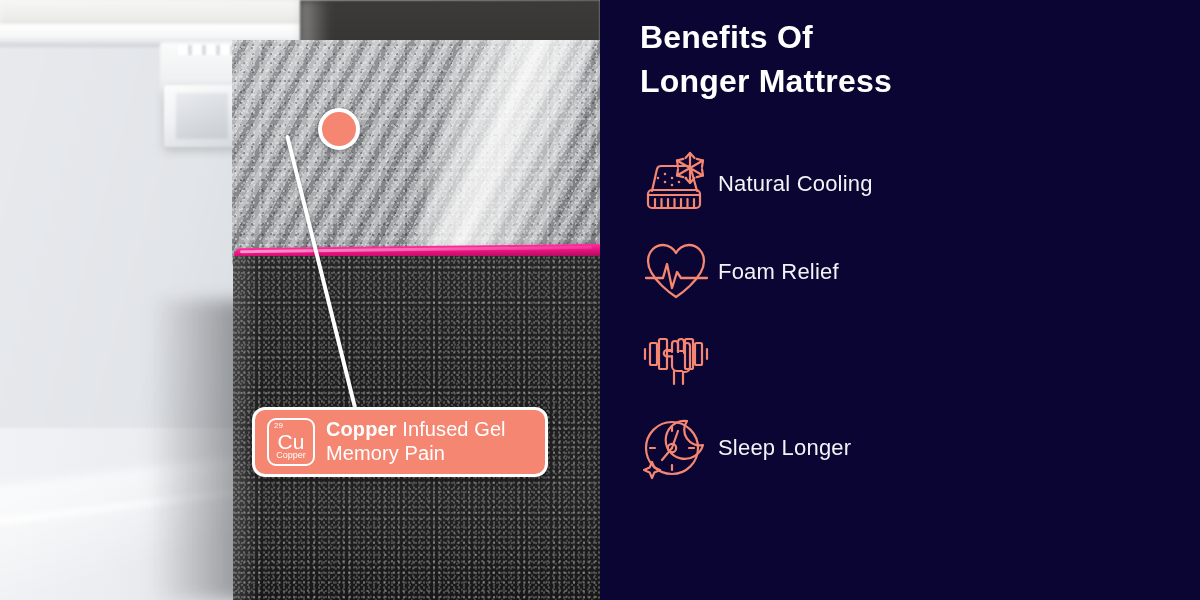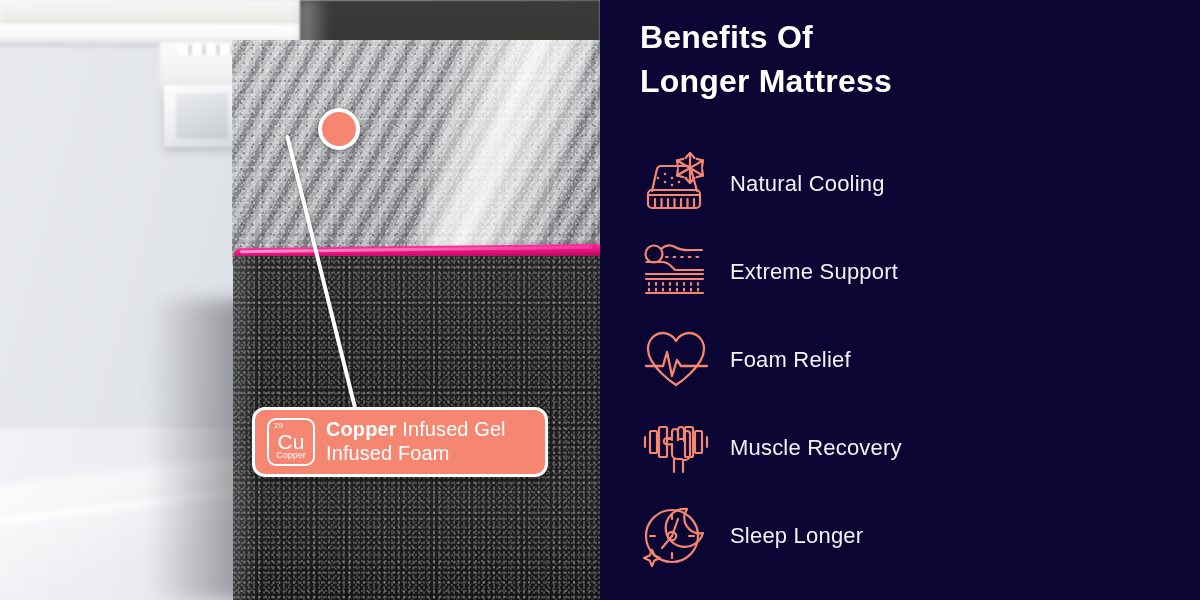--- a/index.html
+++ b/index.html
@@ -118,21 +118,21 @@
   .callout-text b{font-weight:700;}
   .callout-text span{font-weight:400;margin-top:28px;}
 
   
   .info{position:absolute;left:600px;top:0;width:600px;height:600px;background:#0a0533;}
   .title{position:absolute;left:40px;top:15px;color:#ffffff;font-weight:700;font-size:32px;
     line-height:1.38;letter-spacing:.2px;}
   .title .l2{display:block;}
 
   .features{position:absolute;left:34px;top:140px;width:540px;}
-  .feature{display:flex;align-items:center;height:88px;gap:12px;}
+  .feature{display:flex;align-items:center;height:88px;}
   .f-icon{width:84px;flex:0 0 84px;display:flex;align-items:center;justify-content:center;}
   .f-icon svg{display:block;}
   .f-label{color:#f2f3f7;font-size:22px;letter-spacing:.2px;}
 </style>
 </head>
 <body>
 
 <div class="canvas">
 
   <div class="photo">
@@ -168,21 +168,21 @@
     <div class="pointer-dot"></div>
 
     <div class="callout">
       <div class="cu-badge">
         <span class="cu-num">29</span>
         <span class="cu-sym">Cu</span>
         <span class="cu-name">Copper</span>
       </div>
       <div class="callout-text">
         <b>Copper</b><span> Infused Gel</span><br>
-        <span>Infused Foam</span>
+        <span>Memory Pain</span>
       </div>
     </div>
   </div>
 
   <div class="info">
 
     <div class="title">
       <span class="l2">Benefits Of</span>
       <span class="l2">Longer Mattress</span>
     </div>
@@ -202,35 +202,20 @@
               <path d="M0 -15 V15 M-13 -7.5 L13 7.5 M-13 7.5 L13 -7.5"></path>
               <path d="M0 -15 l-4.5 5 M0 -15 l4.5 5 M0 15 l-4.5 -5 M0 15 l4.5 -5"></path>
               <path d="M-13 -7.5 l1 6.5 M-13 -7.5 l6.3 -1.6 M13 7.5 l-1 -6.5 M13 7.5 l-6.3 1.6"></path>
               <path d="M-13 7.5 l6.3 1.6 M-13 7.5 l1 -6.5 M13 -7.5 l-6.3 -1.6 M13 -7.5 l-1 6.5"></path>
             </g>
           </svg>
         </div>
         <div class="f-label">Natural Cooling</div>
       </div>
 
-      <div class="feature">
-        <div class="f-icon">
-          <svg width="72" height="62" viewBox="0 0 72 62" fill="none" stroke="#f58672" stroke-width="2.2" stroke-linecap="round" stroke-linejoin="round">
-            <circle cx="14" cy="13" r="8.5"></circle>
-            <path d="M21 8 Q28 2 35 6 Q42 10 52 9 L62 9"></path>
-            <path d="M6.5 21 H22 Q27 21 31 25 L35 29 H63"></path>
-            <path d="M6 33 H63"></path>
-            <path d="M6 38 H63"></path>
-            <path d="M6 52 H63"></path>
-            <path d="M26 16 H60" stroke-dasharray="1.6 6"></path>
-            <path d="M9 42 V50 M16 42 V50 M23 42 V50 M30 42 V50 M37 42 V50 M44 42 V50 M51 42 V50 M58 42 V50" stroke-dasharray="1.8 4"></path>
-          </svg>
-        </div>
-        <div class="f-label">Extreme Support</div>
-      </div>
 
       <div class="feature">
         <div class="f-icon">
           <svg width="70" height="64" viewBox="0 0 70 64" fill="none" stroke="#f58672" stroke-width="2.3" stroke-linecap="round" stroke-linejoin="round">
             <path d="M35 57 C35 57 7 39 7 21 C7 11.5 14 5 22 5 C28 5 33 9 35 13
                      C37 9 42 5 48 5 C56 5 63 11.5 63 21 C63 39 35 57 35 57 Z"></path>
             <path d="M5 38 H22 L26 24 L31 48 L36 32 L40 38 H66"></path>
           </svg>
         </div>
         <div class="f-label">Foam Relief</div>
@@ -249,21 +234,20 @@
             <path d="M41 21 H46"></path>
             <path d="M33 22 v-8 a3 3 0 0 1 6 0 v8"></path>
             <path d="M39 22 v-10 a3 3 0 0 1 6 0 v10"></path>
             <path d="M45 23 v-7 a3 3 0 0 1 6 0 v9"></path>
             <path d="M33 20 h-5 a3.2 3.2 0 0 0 0 6.4 h4"></path>
             <path d="M33 26 v10 a5 5 0 0 0 5 5 h5"></path>
             <path d="M51 25 v12 a5 5 0 0 1 -5 5 h-2"></path>
             <path d="M35 41 V54 M44 42 V54"></path>
           </svg>
         </div>
-        <div class="f-label">Muscle Recovery</div>
       </div>
 
       <div class="feature">
         <div class="f-icon">
           <svg width="72" height="66" viewBox="0 0 72 66" fill="none" stroke="#f58672" stroke-width="2.2" stroke-linecap="round" stroke-linejoin="round">
             <circle cx="32" cy="33" r="26"></circle>
             <circle cx="32" cy="33" r="4.2"></circle>
             <path d="M32 33 L38 16"></path>
             <path d="M32 33 L22 45"></path>
             <path d="M32 11 V16 M32 50 V55 M10 33 H15 M49 33 H54"></path>

